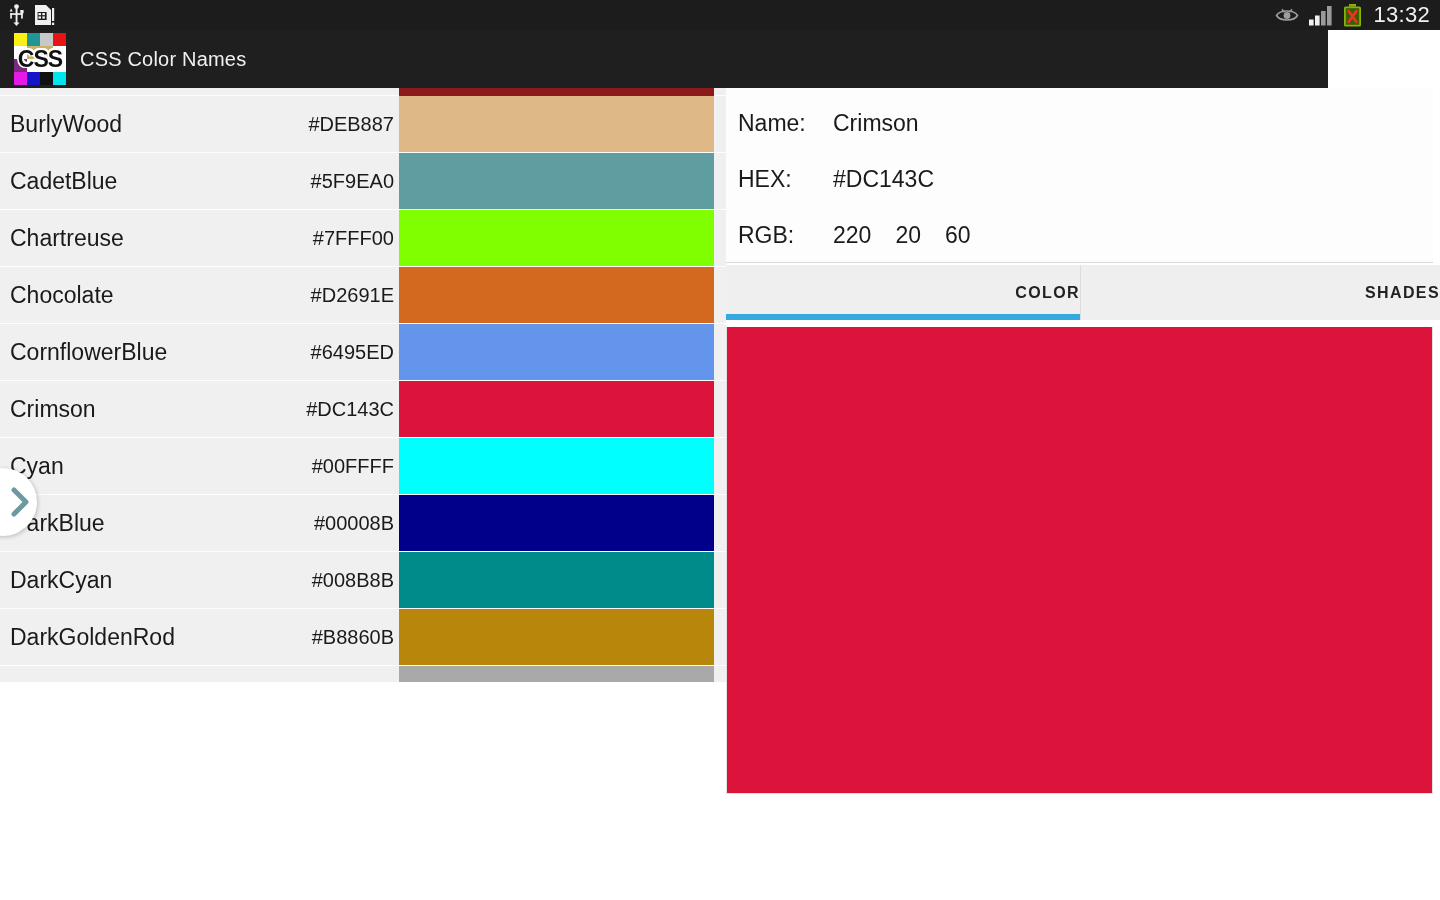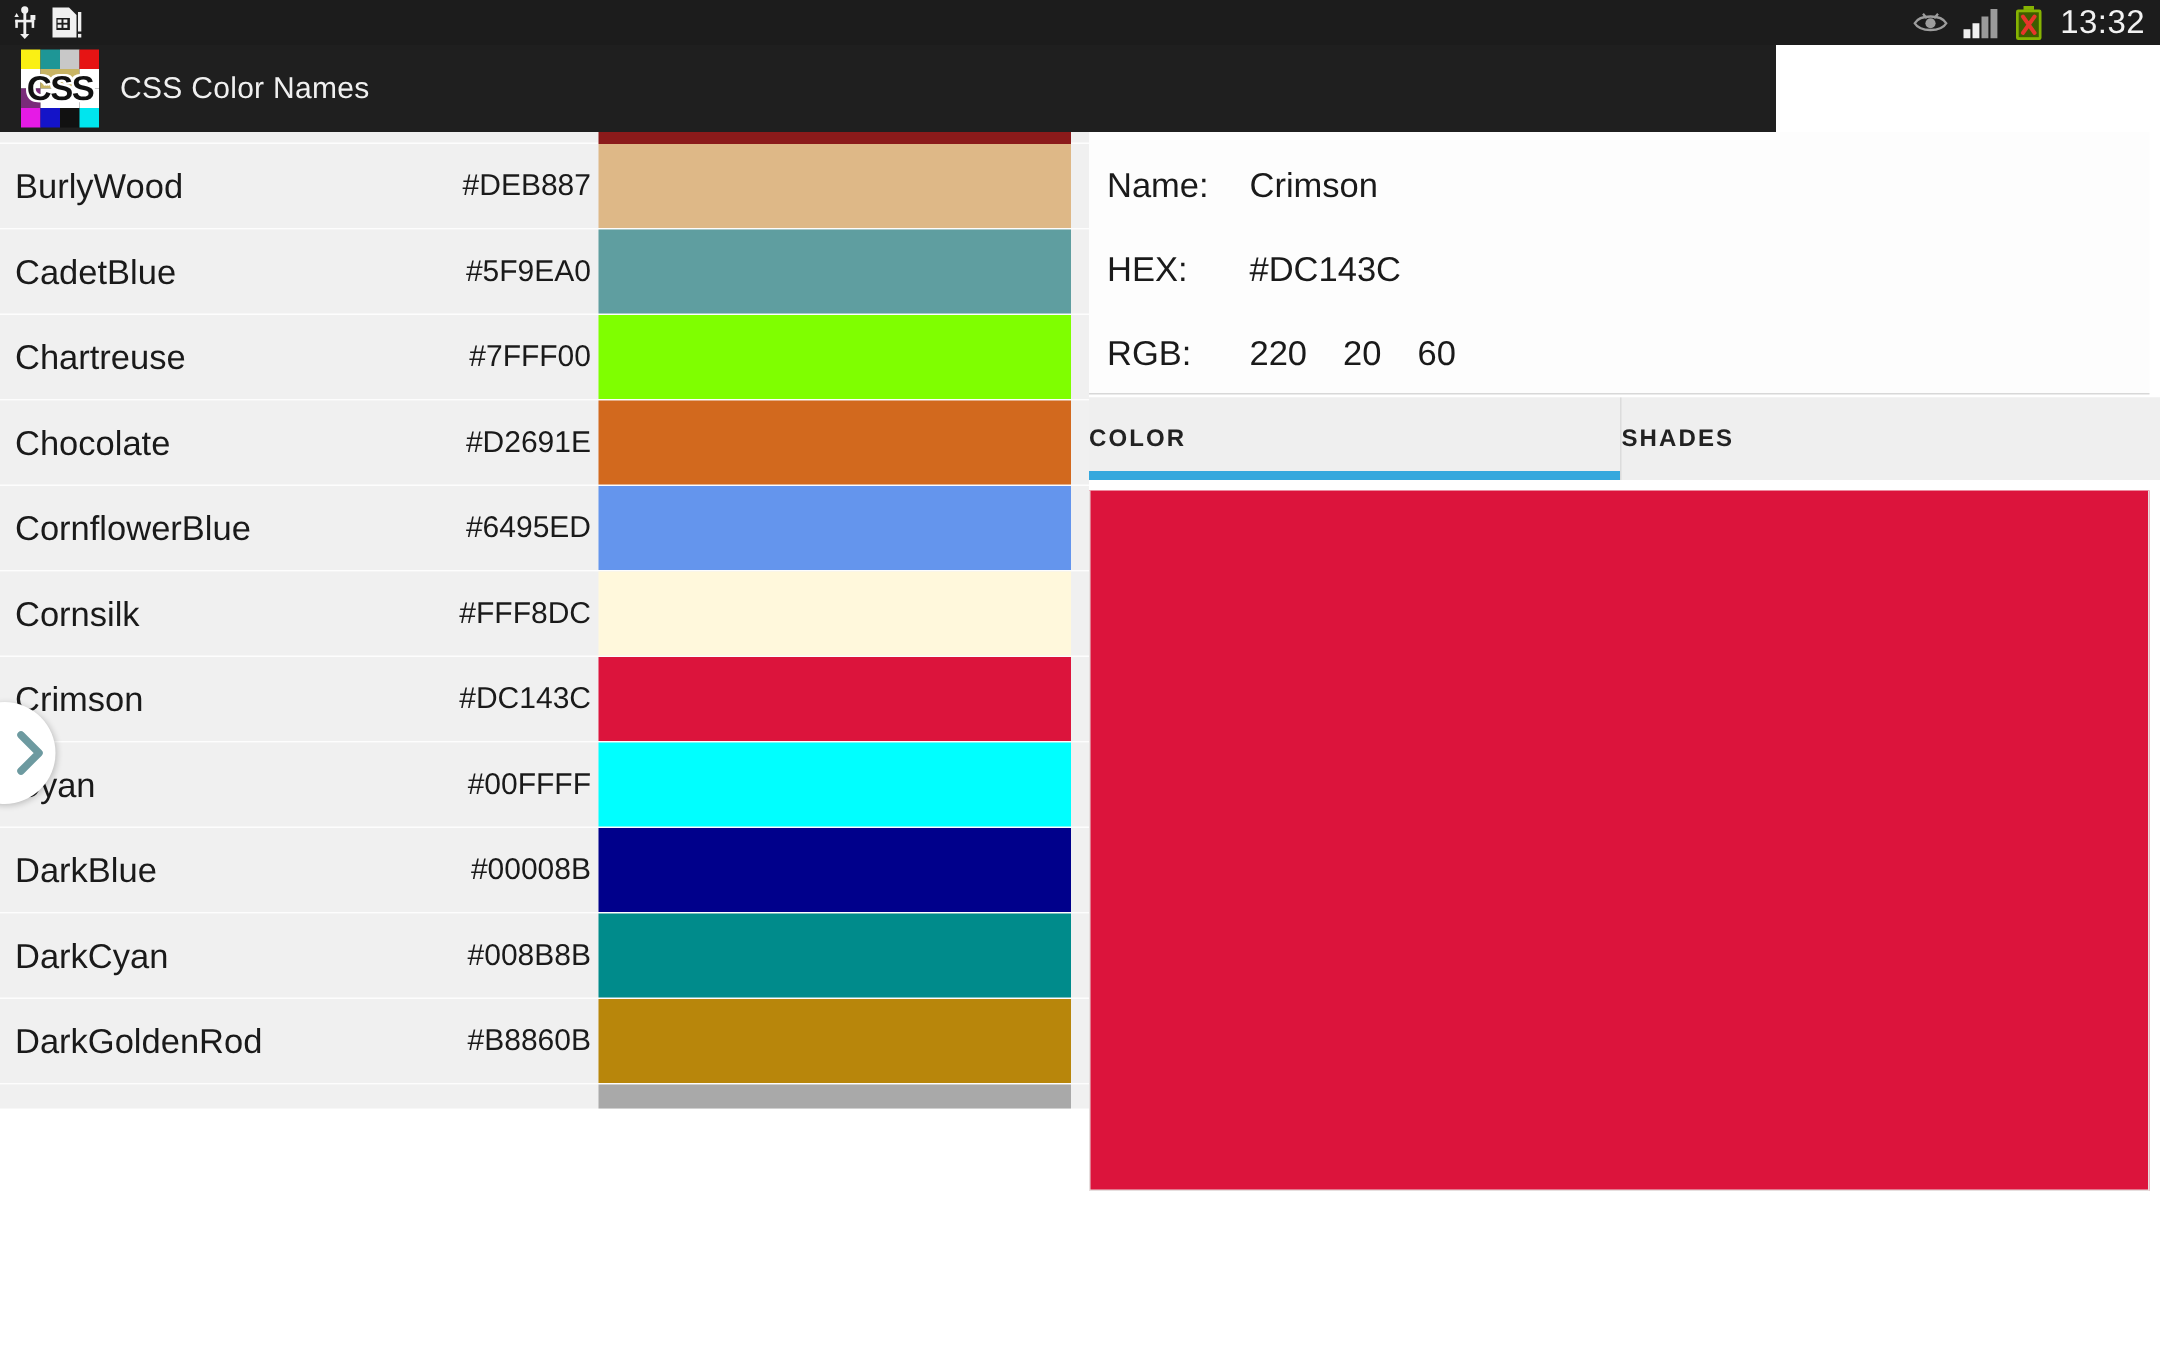--- a/index.html
+++ b/index.html
@@ -46,21 +46,21 @@
     font-size: 22px;
     letter-spacing: .3px;
     font-family: "Liberation Sans", sans-serif;
     margin-left: 2px;
   }
 
   
   .actionbar {
     position: absolute;
     left: 0; top: 30px;
-    width: 1184px; height: 58px;
+    width: 1328px; height: 58px;
     background: #1f1f1f;
     display: flex;
     align-items: center;
     padding-left: 14px;
     gap: 14px;
   }
   .app-logo {
     width: 52px; height: 52px;
     display: grid;
     grid-template-columns: repeat(4, 1fr);
@@ -190,21 +190,21 @@
     position: absolute;
     left: 0; top: 177px;
     width: 714px; height: 55px;
     background: #efefef;
     display: flex;
   }
   .tab {
     position: relative;
     display: flex;
     align-items: center;
-    justify-content: flex-start;
+    justify-content: flex-end;
     height: 100%;
     font-size: 16px;
     font-weight: bold;
     letter-spacing: 1.4px;
     color: #222;
     background: #efefef;
     cursor: pointer;
   }
   .tab.color-tab { width: 354px; }
   .tab.shades-tab { width: 360px; border-left: 1px solid #dcdcdc; }
@@ -323,25 +323,20 @@
           <span class="name">Chocolate</span>
           <span class="hex">#D2691E</span>
           <span class="swatch" style="background: rgb(210, 105, 30);"></span>
         </div>
         <div class="color-row">
           <span class="name">CornflowerBlue</span>
           <span class="hex">#6495ED</span>
           <span class="swatch" style="background: rgb(100, 149, 237);"></span>
         </div>
         <div class="color-row">
-          <span class="name">Cornsilk</span>
-          <span class="hex">#FFF8DC</span>
-          <span class="swatch" style="background: rgb(255, 248, 220);"></span>
-        </div>
-        <div class="color-row">
           <span class="name">Crimson</span>
           <span class="hex">#DC143C</span>
           <span class="swatch" style="background: rgb(220, 20, 60);"></span>
         </div>
         <div class="color-row">
           <span class="name">Cyan</span>
           <span class="hex">#00FFFF</span>
           <span class="swatch" style="background: rgb(0, 255, 255);"></span>
         </div>
         <div class="color-row">

